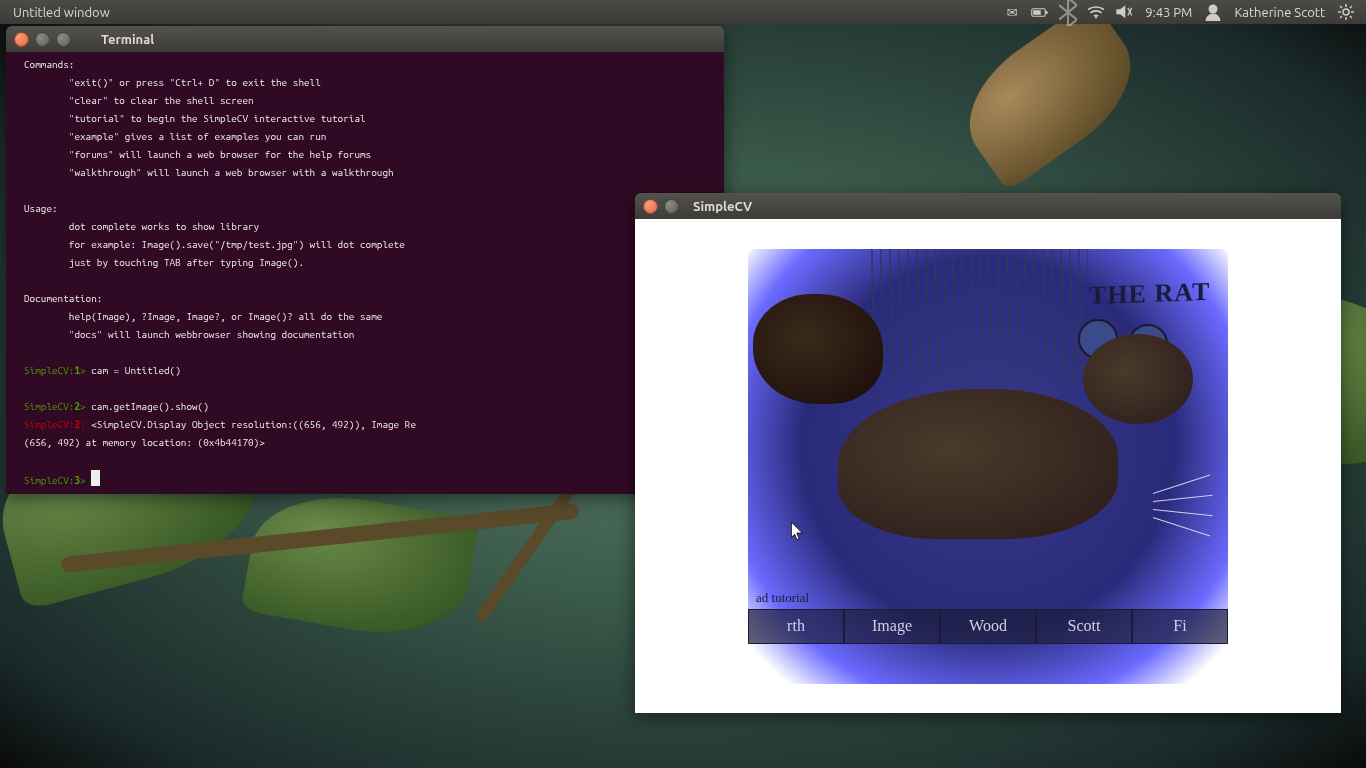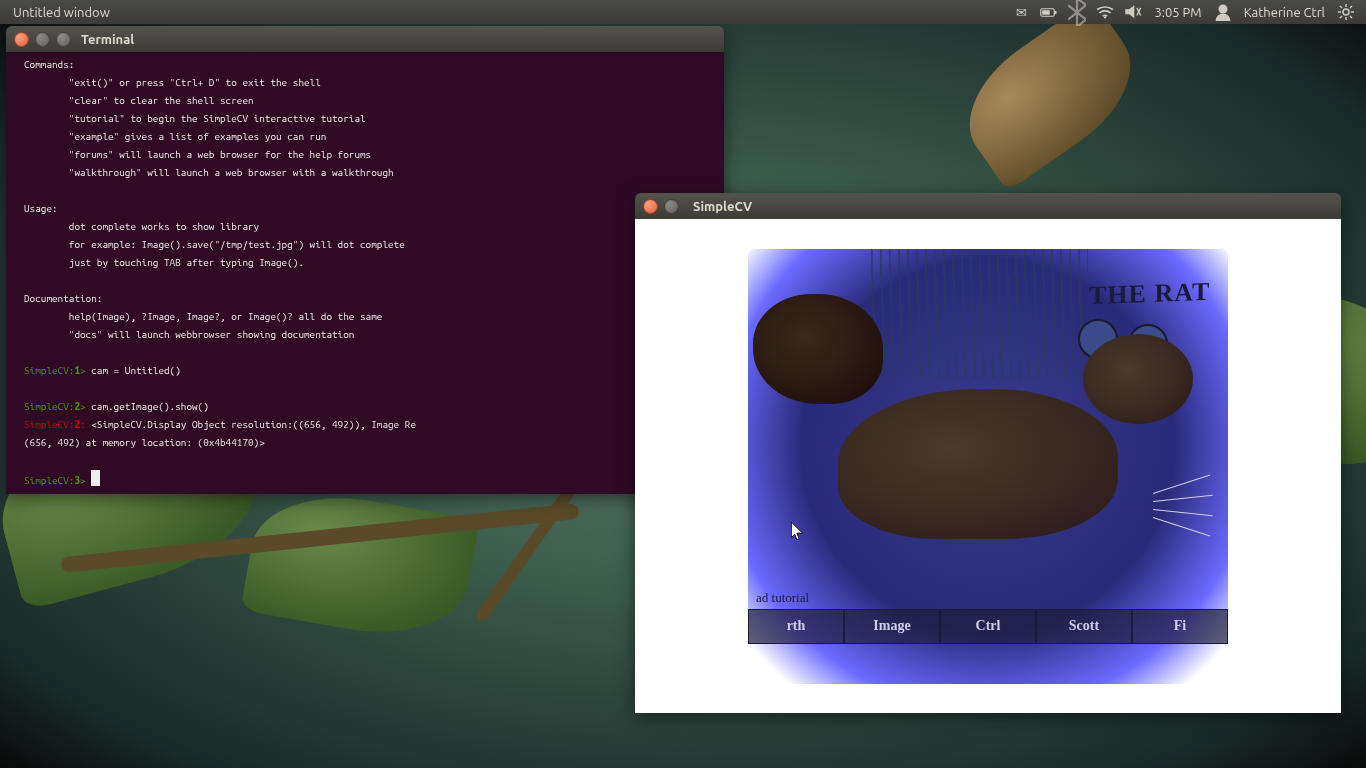--- a/index.html
+++ b/index.html
@@ -96,21 +96,21 @@
       position:absolute; left:120px; top:0; width:220px; height:130px;
       background: repeating-linear-gradient(88deg, transparent 0 7px, #2a3a5a 7px 9px);
       opacity:0.7;
     }
     .elements-bar {
       position:absolute; left:0; right:0; bottom:40px; height:35px;
       background:rgba(30,30,60,0.7); display:flex;
     }
     .elem-cell {
       flex:1; border:1px solid #1a1a3a; color:#cfcfe8; font-family:Georgia,serif;
-      font-size:14px; display:flex; align-items:center; justify-content:center;font-weight:bold;
+      font-size:16px; display:flex; align-items:center; justify-content:center;
     }
     .whiskers {
       position:absolute; right:-5px; top:240px; width:80px; height:40px;
     }
     .whiskers span {
       position:absolute; width:60px; height:1px; background:#d0d0e8; transform-origin:left center;
     }
     
     .fg-leaf1 { left:0; top:420px; width:260px; height:160px; transform:rotate(-15deg);}
     .fg-leaf2 { left:250px; top:500px; width:220px; height:130px; transform:rotate(10deg);}
@@ -157,28 +157,28 @@
         <circle cx="8" cy="11" r="1" fill="#dfdbd2"></circle>
       </svg>
   </span>
   <span class="panel-icon">
     <svg viewBox="0 0 14 12">
         <path d="M1 4h3l4-3v10l-4-3H1z" fill="#dfdbd2"></path>
         <line x1="10" y1="3" x2="13" y2="9" stroke="#dfdbd2"></line>
         <line x1="13" y1="3" x2="10" y2="9" stroke="#dfdbd2"></line>
       </svg>
   </span>
-  <span class="panel-text">3:05 PM</span>
+  <span class="panel-text">9:43 PM</span>
   <span class="panel-icon">
     <svg viewBox="0 0 12 12">
         <circle cx="6" cy="4" r="3" fill="#dfdbd2"></circle>
         <path d="M1 12a5 5 0 0110 0z" fill="#dfdbd2"></path>
       </svg>
   </span>
-  <span class="panel-text">Katherine Ctrl</span>
+  <span class="panel-text">Katherine Scott</span>
   <span class="panel-icon gear">
     <svg viewBox="0 0 16 16">
         <circle cx="8" cy="8" r="3" fill="none" stroke="#dfdbd2" stroke-width="1.5"></circle>
         <g stroke="#dfdbd2" stroke-width="1.5">
           <line x1="8" y1="0" x2="8" y2="3"></line>
           <line x1="8" y1="13" x2="8" y2="16"></line>
           <line x1="0" y1="8" x2="3" y2="8"></line>
           <line x1="13" y1="8" x2="16" y2="8"></line>
           <line x1="2" y1="2" x2="4" y2="4"></line>
           <line x1="12" y1="12" x2="14" y2="14"></line>
@@ -187,21 +187,21 @@
         </g>
       </svg>
   </span>
 </div>
 
 <div class="window" style="left:6px; top:26px; width:718px;">
   <div class="titlebar">
     <span class="win-btn win-close"></span>
     <span class="win-btn win-min"></span>
     <span class="win-btn win-max"></span>
-    <span style="margin-left:4px; font-weight:bold;">Terminal</span>
+    <span style="margin-left:24px; font-weight:bold;">Terminal</span>
   </div>
   <div class="terminal-body"><span>Commands:
         "exit()" or press "Ctrl+ D" to exit the shell
         "clear" to clear the shell screen
         "tutorial" to begin the SimpleCV interactive tutorial
         "example" gives a list of examples you can run
         "forums" will launch a web browser for the help forums
         "walkthrough" will launch a web browser with a walkthrough
 
 Usage:
@@ -240,21 +240,21 @@
         <span style="top:4px; transform:rotate(-18deg)"></span>
         <span style="top:12px; transform:rotate(-6deg)"></span>
         <span style="top:20px; transform:rotate(6deg)"></span>
         <span style="top:28px; transform:rotate(18deg)"></span>
       </div>
       <div class="mug-title">THE RAT</div>
       <div style="position:absolute; left:8px; bottom:78px; color:#1a1a3a; font-family:Georgia,serif; font-size:13px;">ad tutorial</div>
       <div class="elements-bar">
         <div class="elem-cell">rth</div>
         <div class="elem-cell">Image</div>
-        <div class="elem-cell">Ctrl</div>
+        <div class="elem-cell">Wood</div>
         <div class="elem-cell">Scott</div>
         <div class="elem-cell">Fi</div>
       </div>
     </div>
   </div>
 </div>
 
 <div class="cursor-pointer">
   <svg viewBox="0 0 12 18">
       <path d="M0 0v14l3-3 2 5 2-1-2-5h5z" fill="#fff" stroke="#000" stroke-width="0.8"></path>

